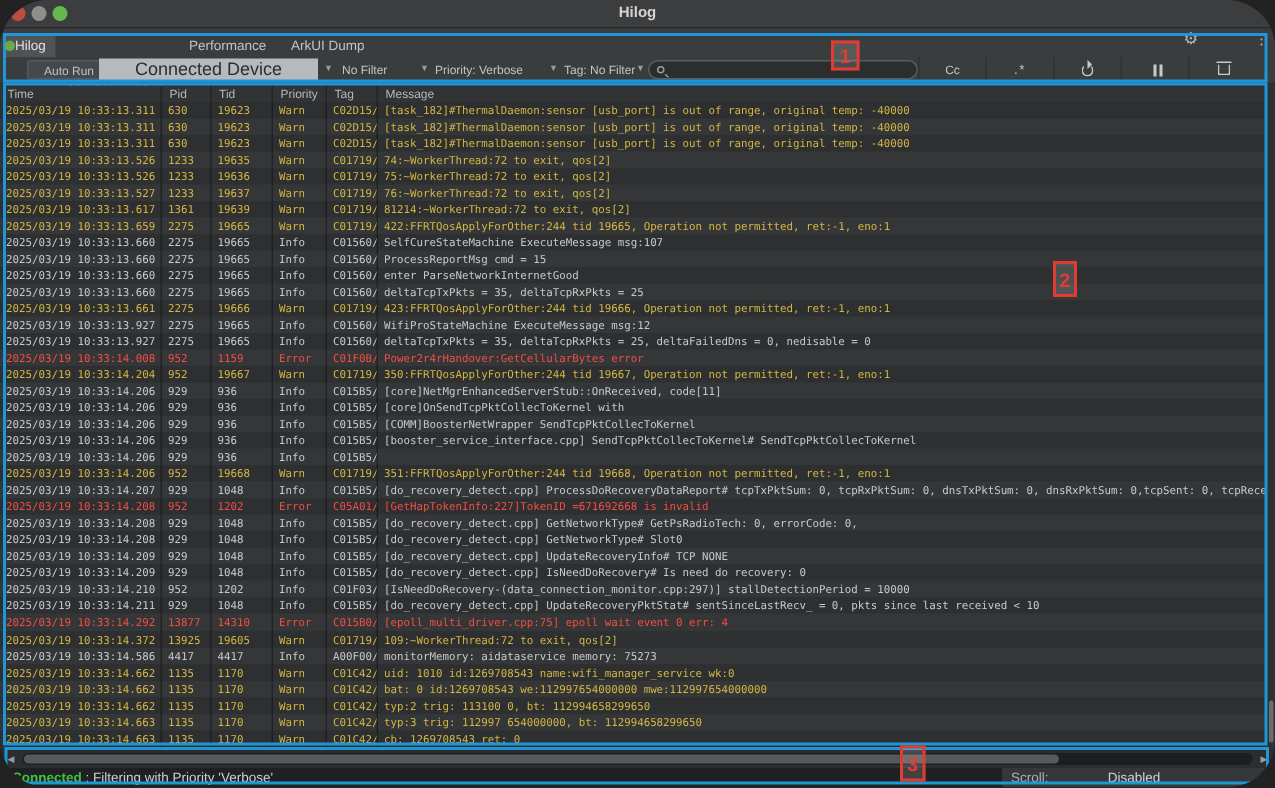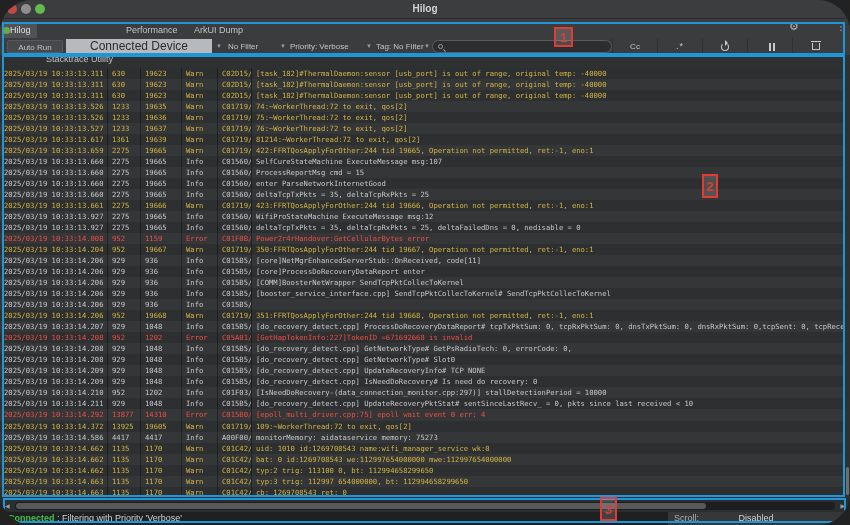--- a/index.html
+++ b/index.html
@@ -112,21 +112,21 @@
     <div class="tab active" style="left:4px;">Hilog</div>
     <div class="tab" style="left:40px;margin-top:29px;">Stacktrace Utility</div>
     <div class="tab" style="left:120px;">Performance</div>
     <div class="tab" style="left:188px;">ArkUI Dump</div>
   </div>
   <div class="greendot"></div>
   <div class="topicon" style="left:789px; font-size:11px;">⚙</div>
   <div class="topicon" style="left:836px;">⋮</div>
 
   <div class="toolbar">
-    <div class="tbtn" style="left:7px; width:56px;">Auto Run</div>
+    <div class="tbtn" style="left:18px; width:56px;">Auto Run</div>
 
     <div class="combo-light" style="left:66px; width:146px;">Connected Device</div>
     <div class="dd" style="left:212px; width:14px; justify-content:center;">
       <span class="combo-arrow">▼</span>
     </div>
 
     <div class="dd" style="left:228px; width:58px;">
       <span>No Filter</span>
       <span class="dd-arrow">▼</span>
     </div>
@@ -144,20 +144,28 @@
       <span></span>
     </div>
 
     <div class="cell-btn" style="left:612px; width:45px;">Cc</div>
     <div class="cell-btn" style="left:657px; width:45px; font-size:9px; letter-spacing:1px;">.*</div>
     <div class="cell-btn" style="left:702px; width:45px;"><span class="refreshico"></span></div>
     <div class="cell-btn" style="left:747px; width:45px;"><span class="pauseico"></span></div>
     <div class="cell-btn" style="left:792px; width:46px;"><span class="trashico"></span></div>
   </div>
 
+  <div class="thead">
+    <div class="th" style="width:108px;">Time</div>
+    <div class="th" style="width:33px;">Pid</div>
+    <div class="th" style="width:41px;">Tid</div>
+    <div class="th" style="width:36px;">Priority</div>
+    <div class="th" style="width:34px;">Tag</div>
+    <div class="th" style="flex:1 1 auto; border-right:none;">Message</div>
+  </div>
 
   <div class="rows" id="rows">
       <div class="lrow warn">
         <div class="c c-time">2025/03/19 10:33:13.311</div>
         <div class="c c-pid">630</div>
         <div class="c c-tid">19623</div>
         <div class="c c-priority">Warn</div>
         <div class="c c-tag">C02D15/H</div>
         <div class="c c-message">[task_182]#ThermalDaemon:sensor [usb_port] is out of range, original temp: -40000</div>
       </div>
@@ -296,21 +304,21 @@
         <div class="c c-priority">Info</div>
         <div class="c c-tag">C015B5/n</div>
         <div class="c c-message">[core]NetMgrEnhancedServerStub::OnReceived, code[11]</div>
       </div>
       <div class="lrow info">
         <div class="c c-time">2025/03/19 10:33:14.206</div>
         <div class="c c-pid">929</div>
         <div class="c c-tid">936</div>
         <div class="c c-priority">Info</div>
         <div class="c c-tag">C015B5/n</div>
-        <div class="c c-message">[core]ProcessDoRecoveryDataReport enter</div>
+        <div class="c c-message">[core]OnSendTcpPktCollecToKernel with</div>
       </div>
       <div class="lrow info alt">
         <div class="c c-time">2025/03/19 10:33:14.206</div>
         <div class="c c-pid">929</div>
         <div class="c c-tid">936</div>
         <div class="c c-priority">Info</div>
         <div class="c c-tag">C015B5/n</div>
         <div class="c c-message">[COMM]BoosterNetWrapper SendTcpPktCollecToKernel</div>
       </div>
       <div class="lrow info">

